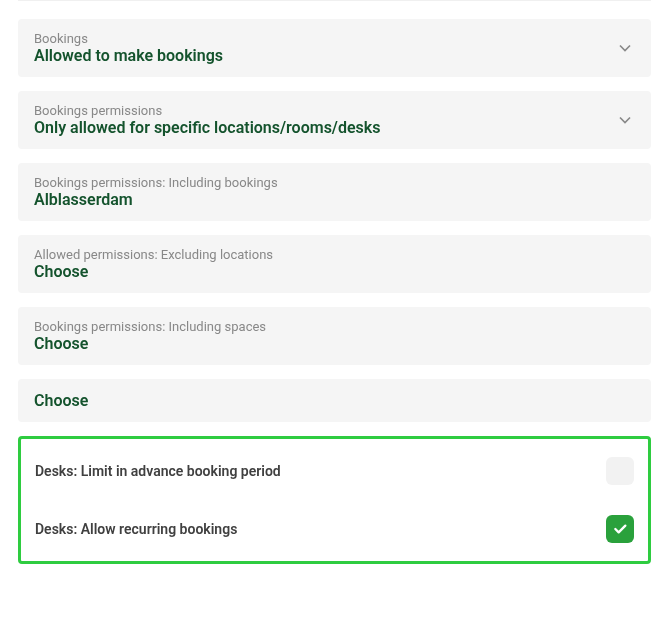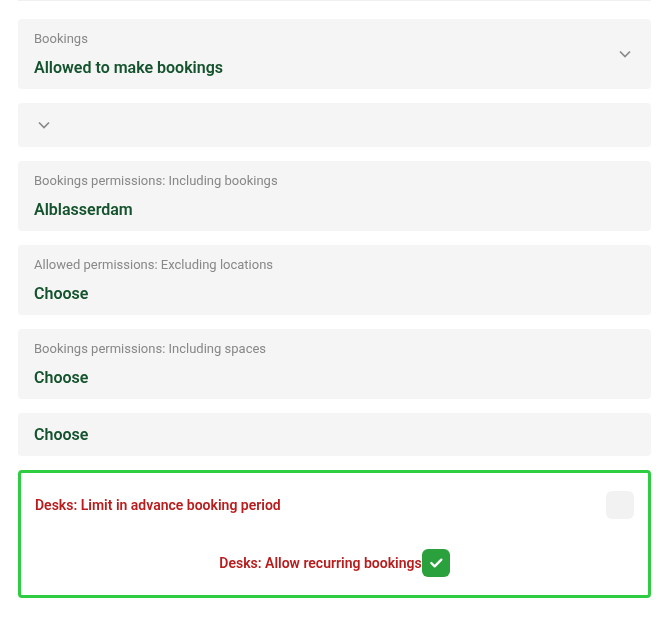--- a/index.html
+++ b/index.html
@@ -23,21 +23,21 @@
       border-radius: 4px;
       padding: 12px 16px;
       margin-bottom: 14px;
       display: flex;
       align-items: center;
       justify-content: space-between;
     }
     .setting-content {
       display: flex;
       flex-direction: column;
-      gap: 12px;
+      gap: 0;
     }
     .setting-label {
       font-size: 13px;
       color: #888888;
       font-weight: 400;
     }
     .setting-value {
       font-size: 16px;
       color: #14532d;
       font-weight: 600;
@@ -55,25 +55,24 @@
       margin-top: 4px;
     }
     .toggle-row {
       display: flex;
       align-items: center;
       justify-content: space-between;
       padding: 8px 2px;
     }
     .toggle-row + .toggle-row {
       margin-top: 14px;
-      justify-content: center;
     }
     .toggle-label {
       font-size: 14px;
-      color: #b91c1c;
+      color: #404040;
       font-weight: 600;
     }
     .toggle-box {
       width: 28px;
       height: 28px;
       border-radius: 6px;
       display: flex;
       align-items: center;
       justify-content: center;
       flex-shrink: 0;
@@ -99,20 +98,24 @@
   <div class="setting-content">
     <span class="setting-label">Bookings</span>
     <span class="setting-value">Allowed to make bookings</span>
   </div>
   <svg class="chevron" viewBox="0 0 24 24" fill="none" stroke="currentColor" stroke-width="2">
     <path d="M6 9l6 6 6-6"></path>
   </svg>
 </div>
 
 <div class="setting-row">
+  <div class="setting-content">
+    <span class="setting-label">Bookings permissions</span>
+    <span class="setting-value">Only allowed for specific locations/rooms/desks</span>
+  </div>
   <svg class="chevron" viewBox="0 0 24 24" fill="none" stroke="currentColor" stroke-width="2">
     <path d="M6 9l6 6 6-6"></path>
   </svg>
 </div>
 
 <div class="setting-row">
   <div class="setting-content">
     <span class="setting-label">Bookings permissions: Including bookings</span>
     <span class="setting-value">Alblasserdam</span>
   </div>

